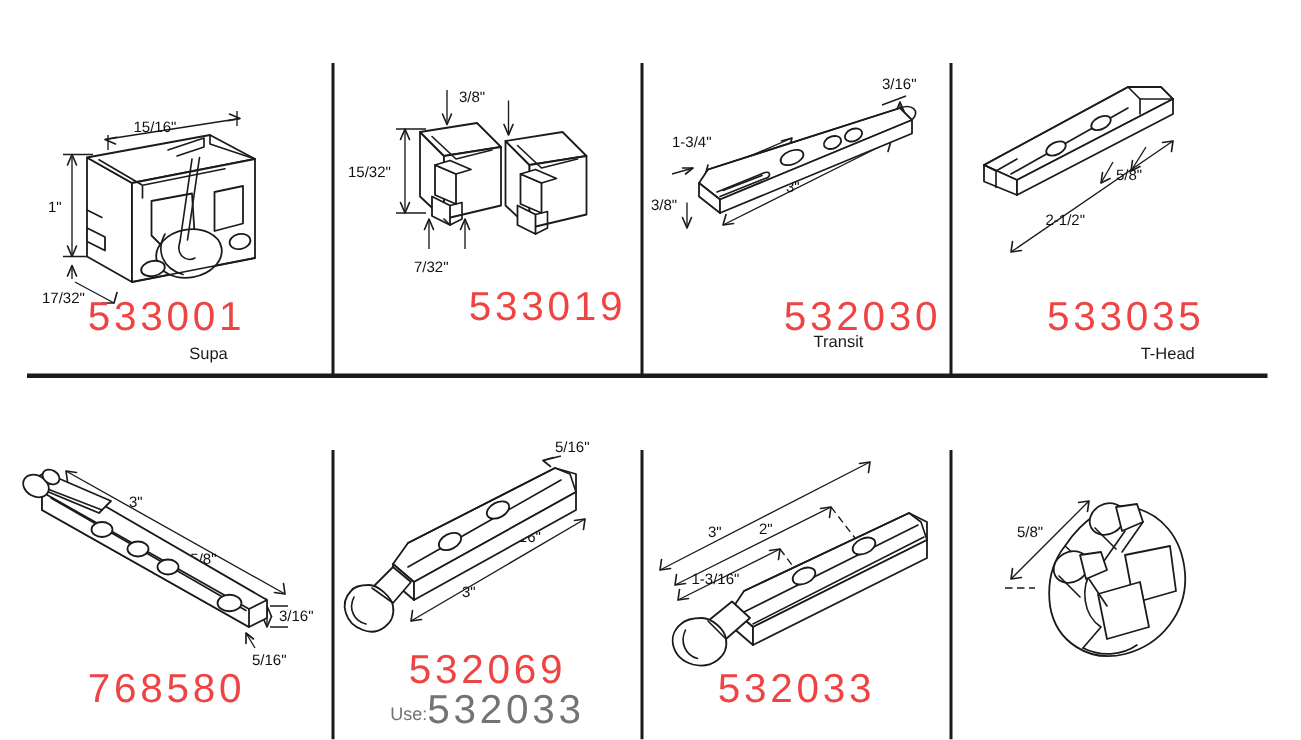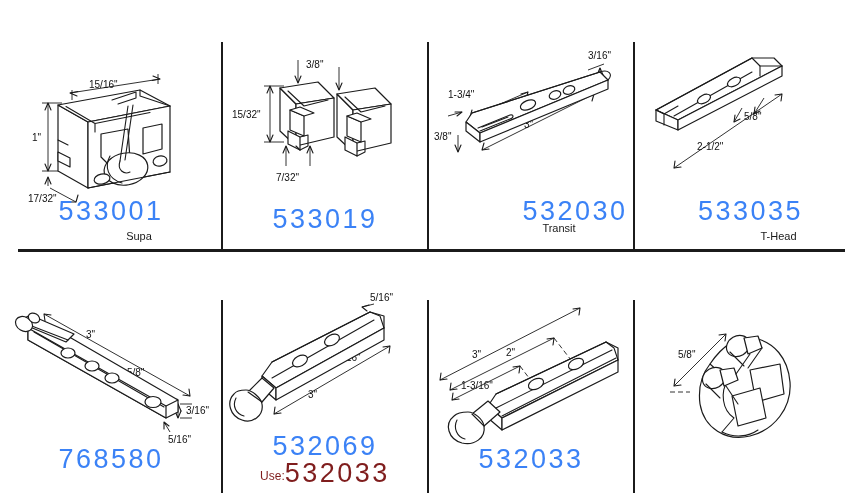--- a/index.html
+++ b/index.html
@@ -28,38 +28,38 @@
     position: absolute;
     left: 0; top: 0;
   }
   .partno {
     position: absolute;
     width: 100%;
     text-align: center;
     font-family: "Liberation Sans", sans-serif;
     font-size: 27px;
     letter-spacing: 2.5px;
-    color: #3b82f6;
+    color: #ef4444;
     white-space: nowrap;
   }
   .subname {
     position: absolute;
     width: 100%;
     text-align: center;
     font-size: 11px;
     color: #1a1a1a;
     white-space: nowrap;
     margin-left: 28px;
   }
   .useline {
     position: absolute;
     width: 100%;
     text-align: center;
     white-space: nowrap;
-    color: #7f1d1d;
+    color: #737373;
   }
   .useline .use-label {
     font-size: 12px;
     letter-spacing: 0;
     vertical-align: 2px;
   }
   .useline .use-num {
     font-size: 27px;
     letter-spacing: 2.5px;
   }
@@ -170,21 +170,21 @@
 
       <path class="fillw" d="M115,58 L115,101 L131,116 L131,74 Z"></path>
       <path class="fillw" d="M115,58 L131,74 L169,68 L153,52 Z"></path>
       <path class="fillw" d="M131,74 L131,116 L169,107 L169,68 Z"></path>
       <path class="ln" d="M123,61 L139,76 L163,70"></path>
       <path class="fillw" d="M125,80 L125,100 L139,106 L139,86 Z"></path>
       <path class="fillw" d="M125,80 L139,86 L149,83 L135,77 Z"></path>
       <path class="fillw" d="M123,101 L123,114 L135,120 L135,107 Z"></path>
       <path class="ln" d="M135,107 L143,105 L143,116 L135,120"></path>
     </svg>
-    <div class="partno" style="top:168px;">533019</div>
+    <div class="partno" style="top:153px;padding-left:40px;">533019</div>
     <div class="subname" style="top:194px;"></div>
   </div>
 
   <div class="cell" style="left:428px; top:36px; width:206px; height:214px;">
     <svg class="art" width="206" height="175" viewBox="0 0 206 175">
 
       <path class="dim" d="M160,34 L176,28"></path>
       <path class="dim" d="M172,32 L172,50"></path>
       <path class="ln" d="M172,32 l-3,7 M172,32 l3,7"></path>
       <path class="ln" d="M172,50 l-3,-7 M172,50 l3,-7"></path>

